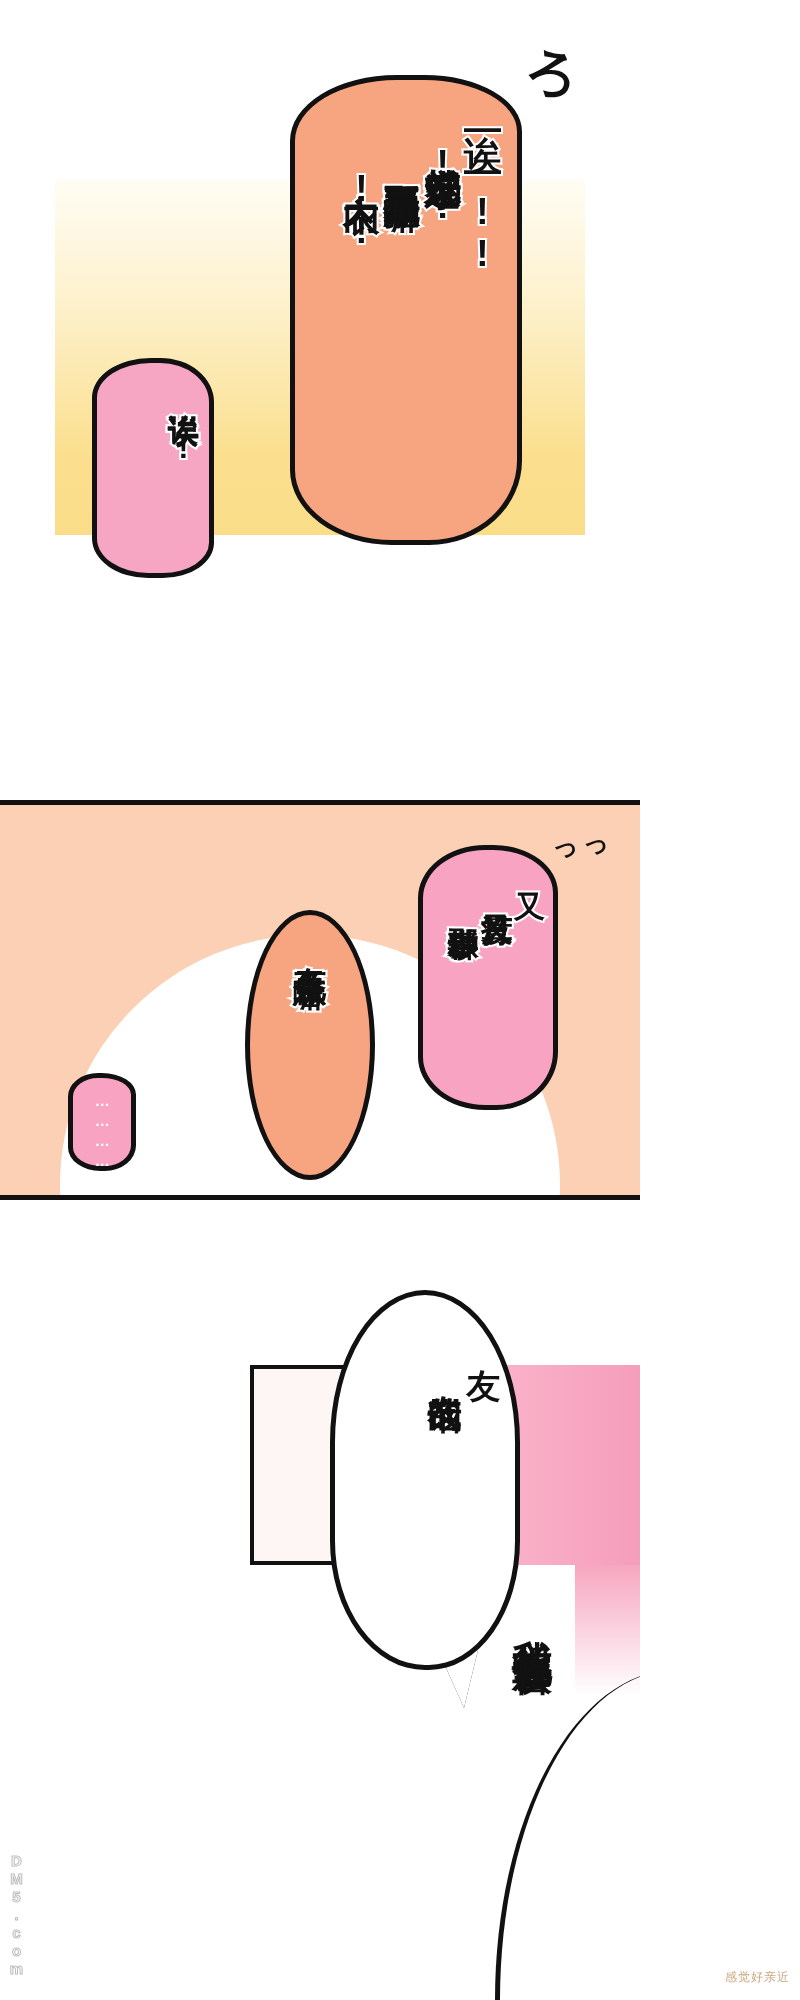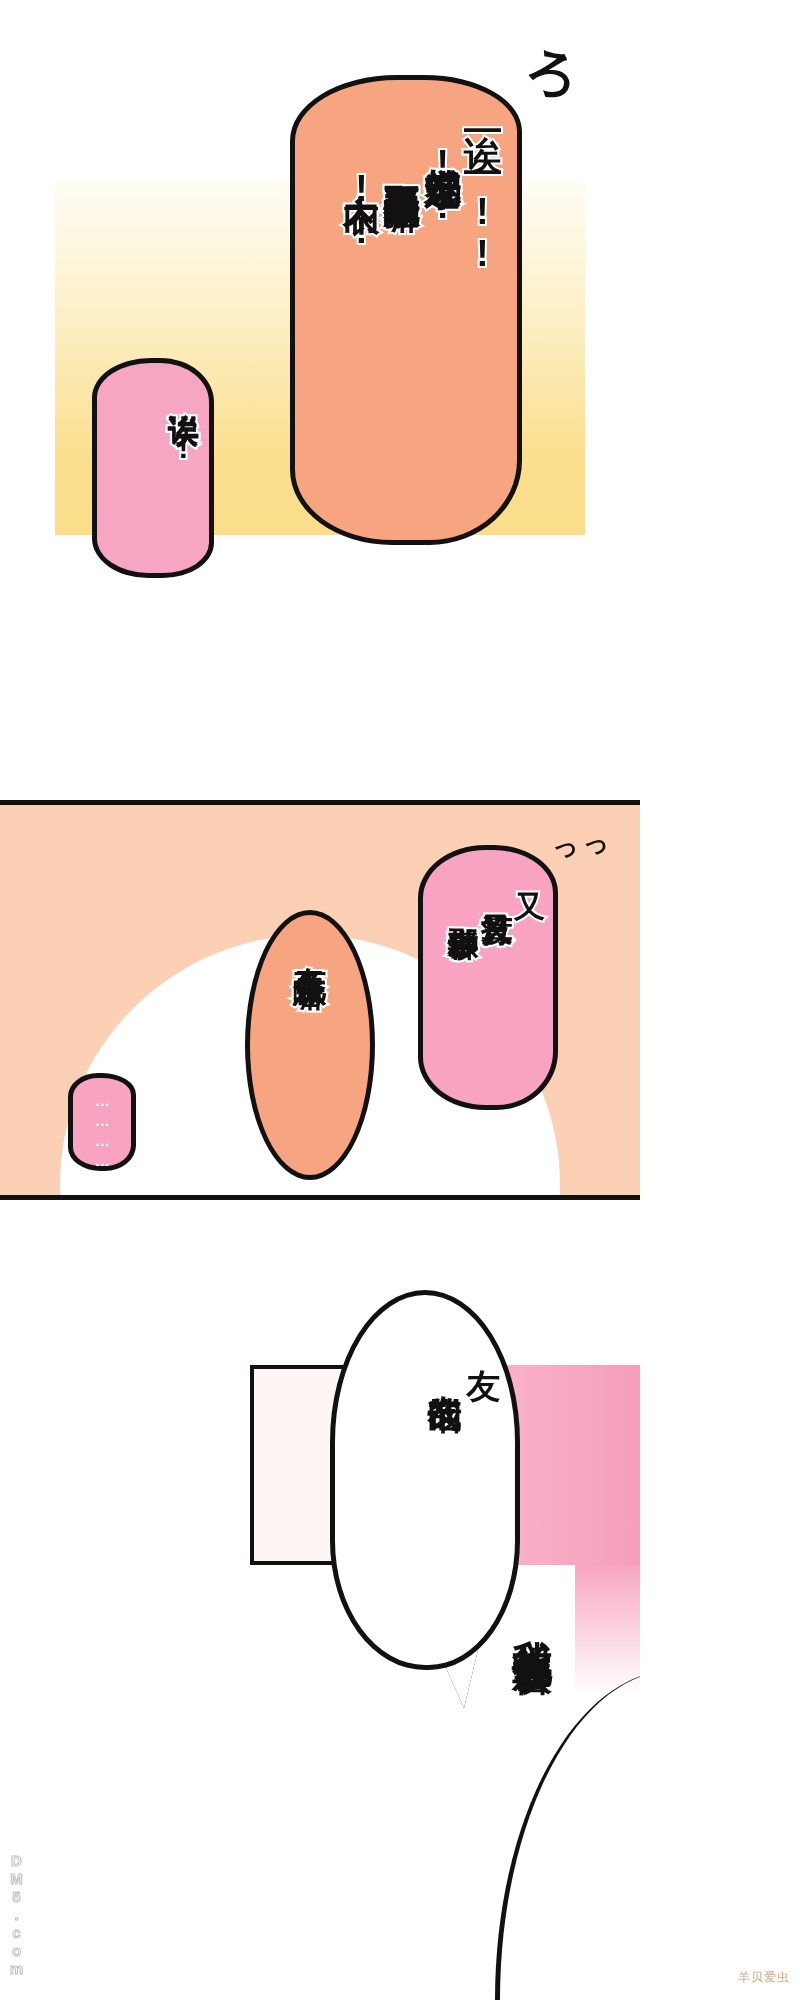--- a/index.html
+++ b/index.html
@@ -323,15 +323,15 @@
       <span class="btext c2">友哉的话…</span>
     </div>
 
     <div id="panel-3-arc"></div>
 
     <div id="panel-3-free-text">我觉得他会喜欢</div>
 
   </div>
 
   <div id="watermark-dm5">DM5.com</div>
-  <div id="watermark-credit">羊贝爱虫</div>
+  <div id="watermark-credit">感觉好亲近</div>
 
 </div>
 
 </body></html>

